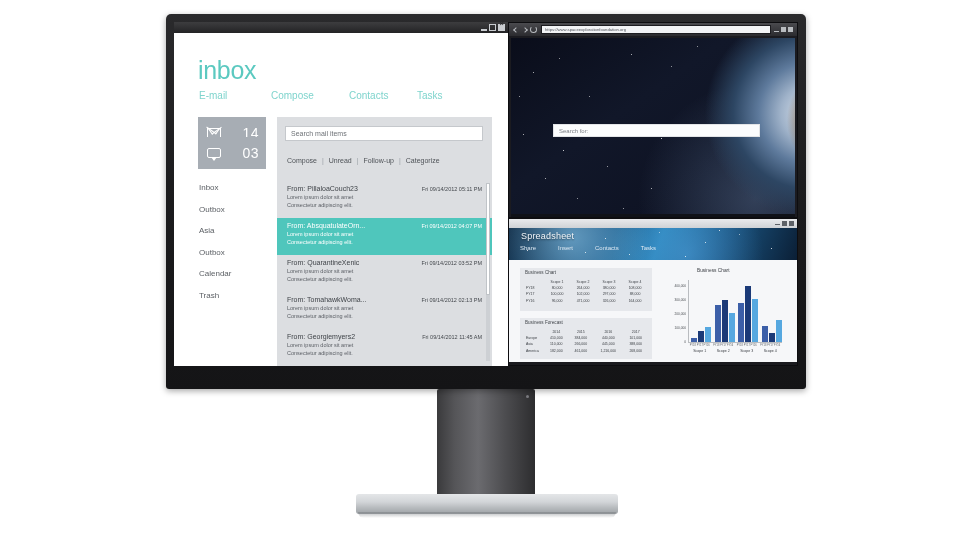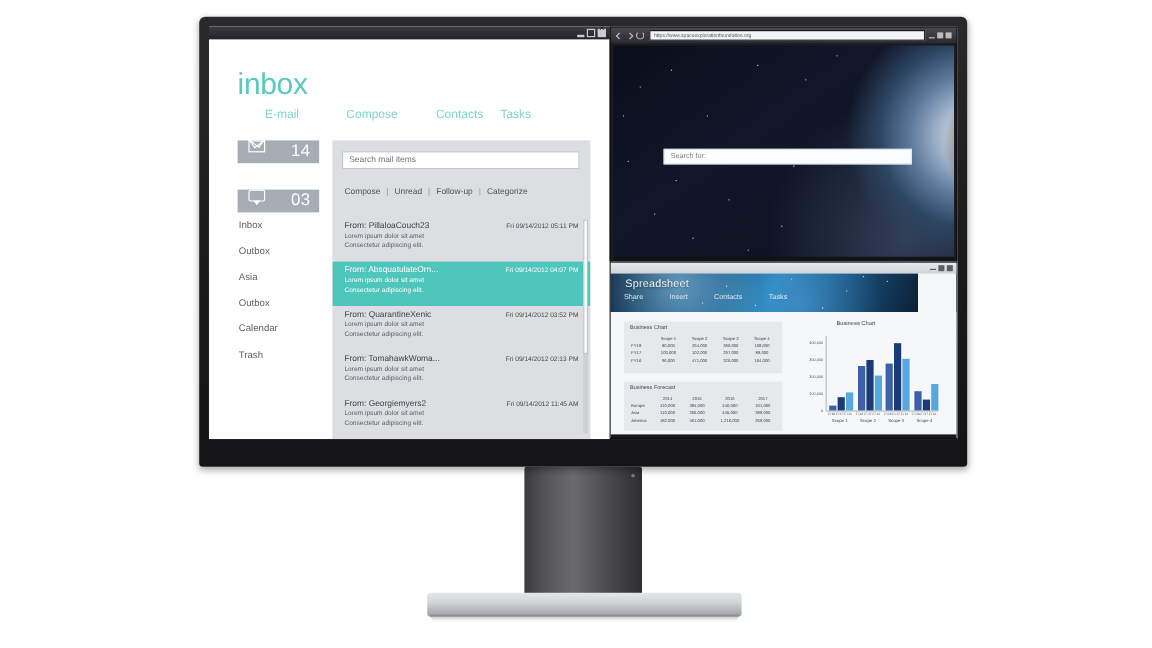--- a/index.html
+++ b/index.html
@@ -105,35 +105,35 @@
 
   #inbox-title {
     position: absolute; left: 24px; top: 23px;
     font-size: 25px; color: #5bc9c0; letter-spacing: -0.3px;
   }
   #mail-nav {
     position: absolute; left: 25px; top: 57px; width: 290px;
     display: flex;
   }
   #mail-nav .navitem {
-    font-size: 10px; color: #7fd4cd; text-align: center;
+    font-size: 10px; color: #7fd4cd;
   }
   #mail-nav .navitem:nth-child(1) { width: 72px; }
   #mail-nav .navitem:nth-child(2) { width: 78px; }
   #mail-nav .navitem:nth-child(3) { width: 68px; }
 
   .count-box {
     position: absolute; left: 24px;
-    width: 68px; height: 19px;
+    width: 68px; height: 32px;
     background: #a7adb4;
-    display: flex; justify-content: space-between;
+    display: flex; align-items: center; justify-content: space-between;
     padding: 0 7px 0 9px;
   }
   #count-mail { top: 84px; }
-  #count-chat { top: 125px; }
+  #count-chat { top: 104px; }
   .count-num { color: #fff; font-size: 14px; letter-spacing: .5px; }
   .env-icon { width: 14px; height: 10px; border: 1.3px solid #fff; position: relative; }
   .env-icon::after {
     content: ""; position: absolute; left: 0px; top: 0px;
     width: 11.4px; height: 6px;
     border-left: 1.3px solid #fff; border-bottom: 1.3px solid #fff;
     transform: rotate(-36deg); transform-origin: left top;
   }
   .env-icon::before {
     content: ""; position: absolute; right: 0px; top: 0px;
@@ -282,21 +282,21 @@
   }
   #sheet-titlebar {
     position: absolute; left: 0; top: 0; width: 288px; height: 9px;
     background: linear-gradient(180deg,#e9eaec,#cfd2d6);
   }
   #sheet-winbtns { position: absolute; right: 3px; top: 1.5px; display: flex; gap: 2px; }
   #sheet-winbtns .b { width: 5px; height: 5px; background: #5d6167; }
   #sheet-winbtns .b.m { height: 1.4px; margin-top: 3.6px; }
 
   #sheet-header {
-    position: absolute; left: 0; top: 9px; width: 256px; height: 32px;
+    position: absolute; left: 0; top: 9px; width: 288px; height: 32px;
     background:
       radial-gradient(circle at 22% 30%, rgba(160,220,255,.55) 0%, rgba(40,110,170,0) 34%),
       radial-gradient(circle at 62% 80%, rgba(90,170,235,.45) 0%, rgba(20,60,110,0) 42%),
       linear-gradient(110deg,#0d2842 0%,#17527f 32%,#2a84b8 52%,#1a5480 74%,#0b1f36 100%);
     overflow: hidden;
   }
   #sheet-title {
     position: absolute; left: 12px; top: 3px;
     font-size: 9px; color: #f1f5f9; letter-spacing: .2px;
     text-shadow: 0 1px 2px rgba(0,0,0,.5);

